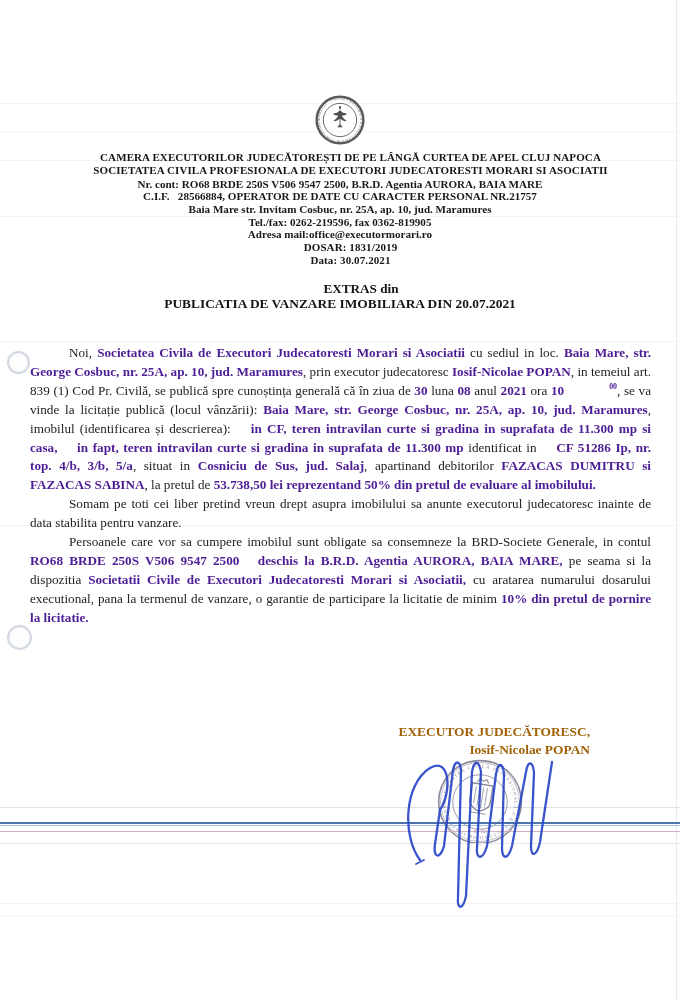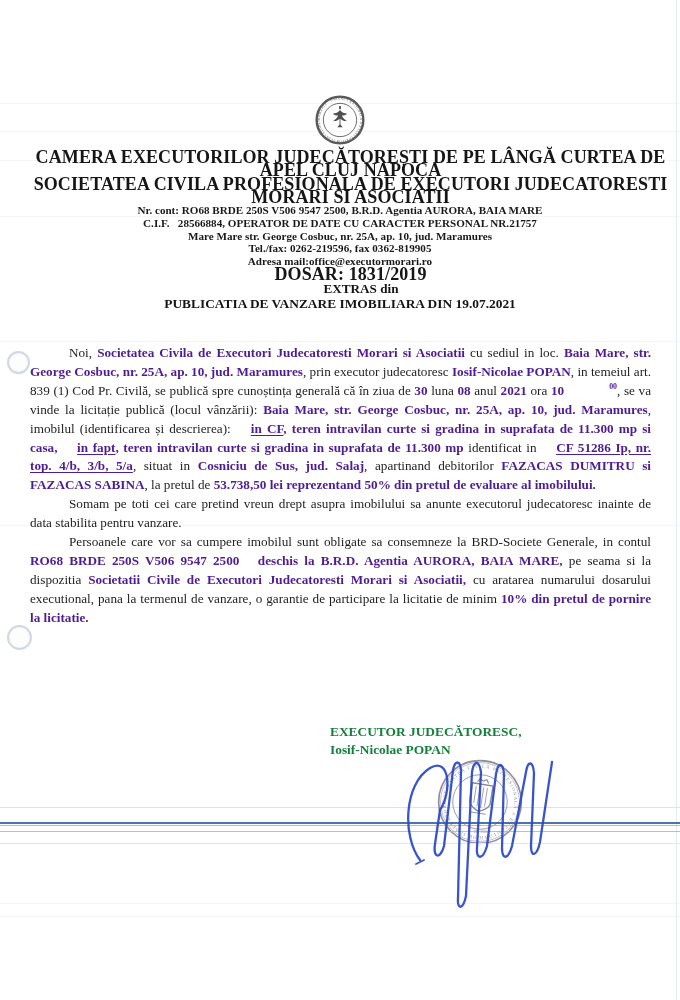--- a/index.html
+++ b/index.html
@@ -3,34 +3,34 @@
 <meta charset="utf-8">
 <style>
   html,body{margin:0;padding:0;background:#ffffff;}
   .page{
     position:relative;width:680px;height:1000px;background:#ffffff;overflow:hidden;
     font-family:"Liberation Serif","DejaVu Serif",serif;color:#1b1b1b;
   }
   
   .header{position:absolute;top:93px;left:0;right:0;text-align:center;}
   .seal-wrap{height:56px;margin-bottom:2px;}
-  .h-big{font-size:18px;font-weight:bold;line-height:13.3px;letter-spacing:.1px;color:#161616;margin-left:21px;}
+  .h-big{font-size:11px;font-weight:bold;line-height:13.3px;letter-spacing:.1px;color:#161616;margin-left:21px;}
   .h-mid{font-size:11.1px;font-weight:bold;line-height:12.7px;color:#191919;}
   
   .title{position:absolute;top:281px;left:0;right:0;text-align:center;font-weight:bold;color:#141414;}
   .t1{font-size:13.2px;line-height:15px;padding-left:42px;}
   .t2{font-size:13.4px;line-height:16px;}
   
   .bodytext{position:absolute;top:344px;left:30px;width:621px;font-size:13.2px;line-height:18.9px;text-align:justify;color:#1d1d1d;}
   .bodytext p{margin:0;text-indent:39px;}
   .b{font-weight:bold;color:#4c1d95;}
-  .u{text-decoration:underline;text-underline-offset:2px;padding-left:15px;}
+  .u{text-underline-offset:2px;padding-left:15px;}
   sup{font-size:0.6em;line-height:0;vertical-align:super;margin-left:45px;}
   
-  .sig-block{position:absolute;top:723px;left:330px;width:260px;text-align:left;font-weight:bold;font-size:13.4px;line-height:17.5px;color:#15803d;}
+  .sig-block{position:absolute;top:723px;left:330px;width:260px;text-align:right;font-weight:bold;font-size:13.4px;line-height:17.5px;color:#a16207;}
   
   .stamp-svg{position:absolute;left:433px;top:755px;}
   .ink-svg{position:absolute;left:400px;top:748px;}
   
   .scan-line{position:absolute;left:0;width:680px;height:1px;pointer-events:none;}
   .sl-faint{background:#eef1f4;opacity:.7;}
   .edge-line{position:absolute;right:3px;top:0;height:1000px;width:1px;background:#e4ebf2;}
   .punch-hole{position:absolute;border:2.5px solid #d2d8df;border-radius:50%;background:#fdfdfe;box-shadow:inset 0 0 2px #e6eaef;}
   .ph1{left:7px;top:351px;width:19px;height:19px;}
   .ph2{left:7px;top:625px;width:21px;height:21px;}
@@ -67,34 +67,35 @@
           <textPath href="#ctext">ROMANIA · UNIUNEA NATIONALA A EXECUTORILOR JUDECATORESTI · CLUJ ·</textPath>
         </text>
         <rect x="29.1" y="14.5" width="1.8" height="3.5" fill="#3f3f3f"></rect>
         <path d="M30 19 c-1.5 2.5 -5 4 -8 4 c1.5 1.5 4 2.5 6 2 c-1 2.5 -3 4.5 -5.5 6 c2.5 0.5 5 -0.5 7 -2.5 l0 6.5 l-2.5 3 l6 0 l-2.5 -3 l0 -6.5 c2 2 4.5 3 7 2.5 c-2.5 -1.5 -4.5 -3.5 -5.5 -6 c2 0.5 4.5 -0.5 6 -2 c-3 0 -6.5 -1.5 -8 -4 z" fill="#3c3c3c" opacity="0.9"></path>
       </svg>
     </div>
     <div class="h-big">CAMERA EXECUTORILOR JUDECĂTOREȘTI DE PE LÂNGĂ CURTEA DE APEL CLUJ NAPOCA</div>
     <div class="h-big">SOCIETATEA CIVILA PROFESIONALA DE EXECUTORI JUDECATORESTI MORARI SI ASOCIATII</div>
     <div class="h-mid">Nr. cont: RO68 BRDE 250S V506 9547 2500, B.R.D. Agentia AURORA, BAIA MARE</div>
     <div class="h-mid">C.I.F. &nbsp; 28566884, OPERATOR DE DATE CU CARACTER PERSONAL NR.21757</div>
-    <div class="h-mid">Mare Mare str. George Cosbuc, nr. 25A, ap. 10, jud. Maramures</div>
+    <div class="h-mid">Baia Mare str. Invitam Cosbuc, nr. 25A, ap. 10, jud. Maramures</div>
     <div class="h-mid">Tel./fax: 0262-219596, fax 0362-819905</div>
     <div class="h-mid">Adresa mail:office@executormorari.ro</div>
     <div class="h-big">DOSAR: 1831/2019</div>
+    <div class="h-big">Data: 30.07.2021</div>
   </div>
 
   <div class="title">
     <div class="t1">EXTRAS din</div>
-    <div class="t2">PUBLICATIA DE VANZARE IMOBILIARA DIN 19.07.2021</div>
+    <div class="t2">PUBLICATIA DE VANZARE IMOBILIARA DIN 20.07.2021</div>
   </div>
 
   <div class="bodytext">
     <p><span>Noi, </span><span class="b">Societatea Civila de Executori Judecatoresti Morari si Asociatii</span><span> cu sediul in loc. </span><span class="b">Baia Mare, str. George Cosbuc, nr. 25A, ap. 10, jud. Maramures</span><span>, prin executor judecatoresc </span><span class="b">Iosif-Nicolae POPAN</span><span>, in temeiul art. 839 (1) Cod Pr. Civilă, se publică spre cunoștința generală că în ziua de </span><span class="b">30</span><span> luna </span><span class="b">08</span><span> anul </span><span class="b">2021</span><span> ora </span><span class="b">10</span><sup class="b">00</sup><span>, se va vinde la licitație publică (locul vânzării): </span><span class="b">Baia Mare, str. George Cosbuc, nr. 25A, ap. 10, jud. Maramures</span><span>, imobilul (identificarea și descrierea): </span><span class="b u">in CF</span><span class="b">, </span><span class="b">teren intravilan curte si gradina in suprafata de 11.300 mp si casa</span><span class="b">, </span><span class="b u">in fapt</span><span class="b">, </span><span class="b">teren intravilan curte si gradina in suprafata de 11.300 mp</span><span> identificat in </span><span class="b u">CF 51286 Ip, nr. top. 4/b, 3/b, 5/a</span><span>, situat in </span><span class="b">Cosniciu de Sus, jud. Salaj</span><span>, apartinand debitorilor </span><span class="b">FAZACAS DUMITRU si FAZACAS SABINA</span><span>, la pretul de </span><span class="b">53.738,50 lei reprezentand 50% din pretul de evaluare al imobilului.</span></p>
-    <p><span>Somam pe toti cei care pretind vreun drept asupra imobilului sa anunte executorul judecatoresc inainte de data stabilita pentru vanzare.</span></p>
+    <p><span>Somam pe toti cei liber pretind vreun drept asupra imobilului sa anunte executorul judecatoresc inainte de data stabilita pentru vanzare.</span></p>
     <p><span>Persoanele care vor sa cumpere imobilul sunt obligate sa consemneze la BRD-Societe Generale, in contul </span><span class="b">RO68 BRDE 250S V506 9547 2500</span><span class="b"> &nbsp;&nbsp;deschis la </span><span class="b">B.R.D. Agentia AURORA, BAIA MARE,</span><span> pe seama si la dispozitia </span><span class="b">Societatii Civile de Executori Judecatoresti Morari si Asociatii,</span><span> cu aratarea numarului dosarului executional, pana la termenul de vanzare, o garantie de participare la licitatie de minim </span><span class="b">10% din pretul de pornire la licitatie.</span></p>
   </div>
 
   <div class="sig-block">
     <div>EXECUTOR JUDECĂTORESC,</div>
     <div>Iosif-Nicolae POPAN</div>
   </div>
 
   <svg class="stamp-svg" width="94" height="94" viewBox="0 0 100 100">
     <defs>

